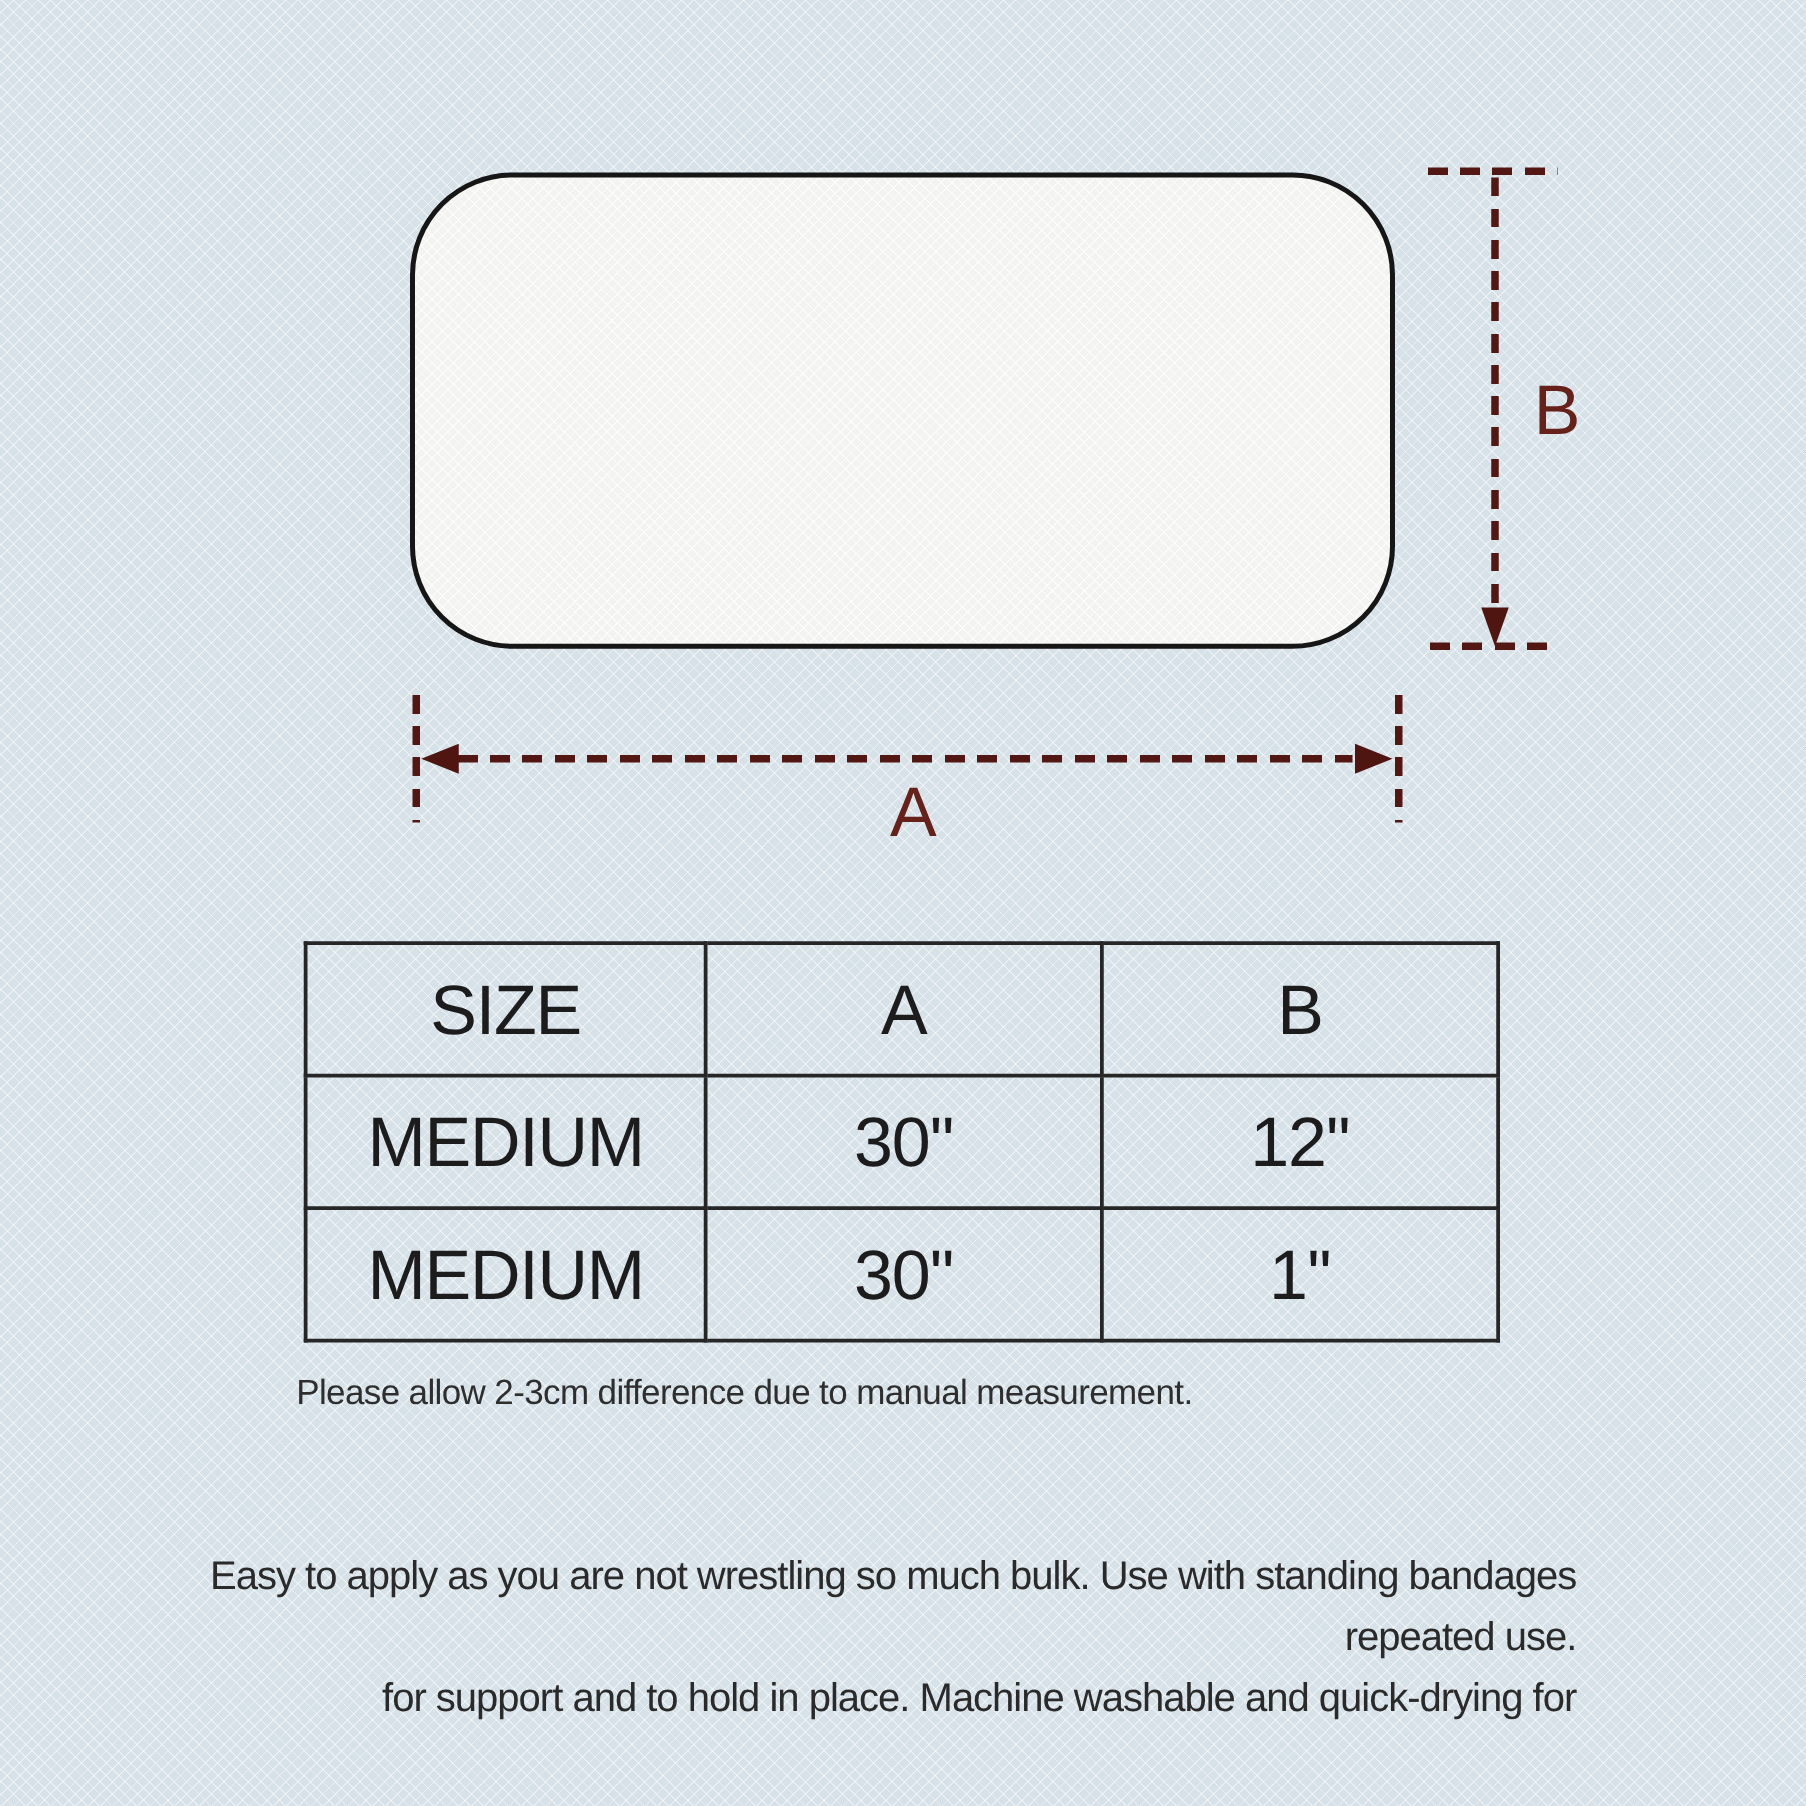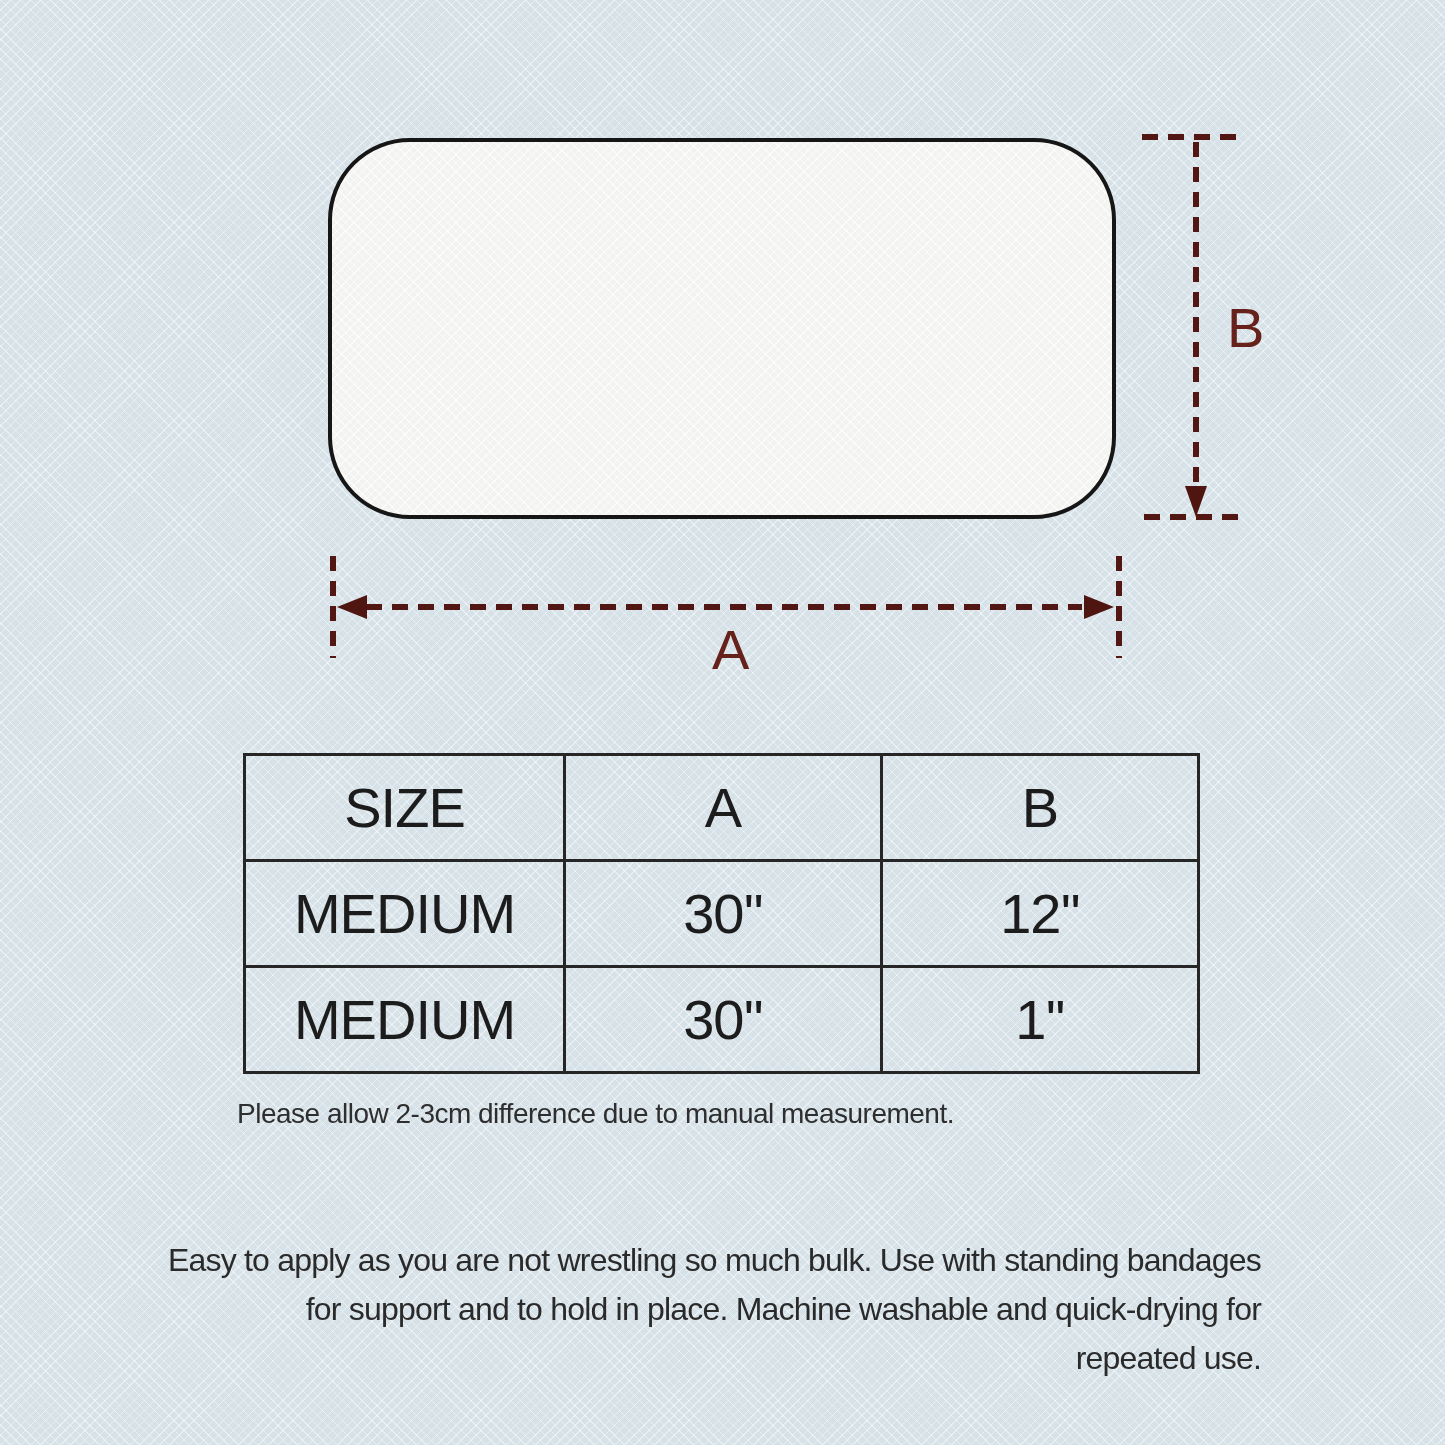--- a/index.html
+++ b/index.html
@@ -168,17 +168,17 @@
         <td>30''</td>
         <td>1''</td>
       </tr>
     </tbody>
   </table>
 
   <div class="caption">Please allow 2-3cm difference due to manual measurement.</div>
 
   <div class="description">
     <div class="line">Easy to apply as you are not wrestling so much bulk. Use with standing bandages</div>
+    <div class="line">repeated use.</div>
     <div class="line">for support and to hold in place. Machine washable and quick-drying for</div>
-    <div class="line">repeated use.</div>
   </div>
 
 </div>
 
 </body></html>

